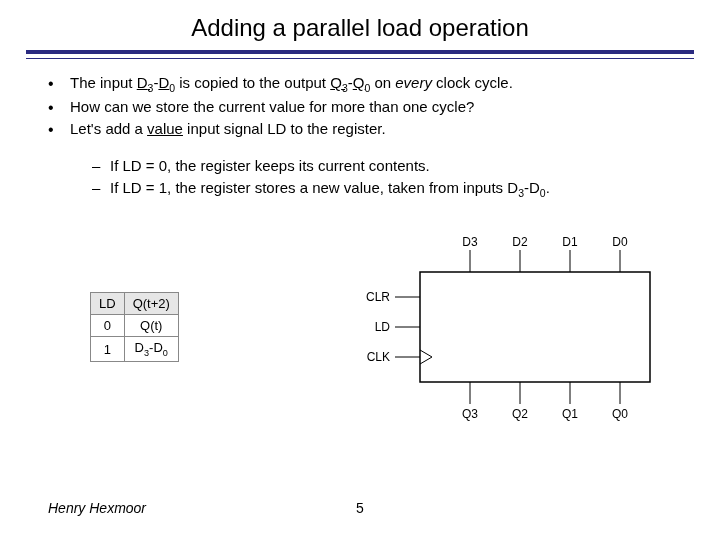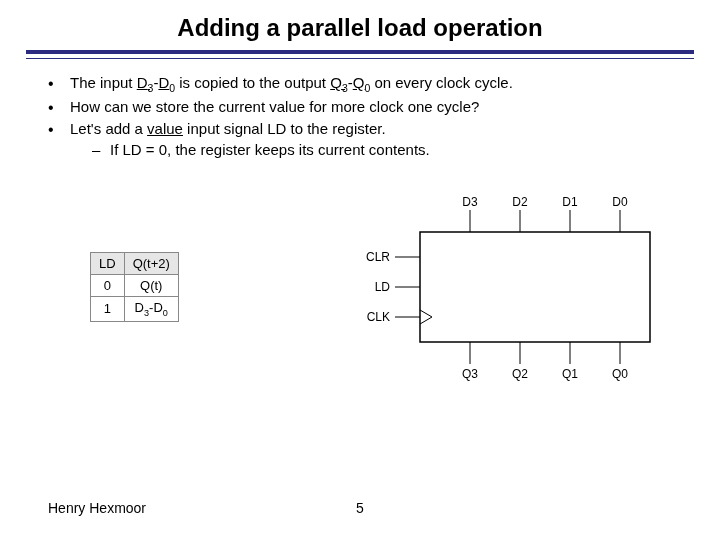--- a/index.html
+++ b/index.html
@@ -7,21 +7,21 @@
     width: 720px;
     height: 540px;
     background: #fff;
     font-family: "Comic Sans MS", cursive, sans-serif;
     position: relative;
     color: #000;
   }
   .title {
     text-align: center;
     font-size: 24px;
-    font-weight: bold;
+    font-weight: normal;
     padding: 14px 0 8px 0;
   }
   .hr-thick {
     border: none;
     border-top: 4px solid #2a2a80;
     margin: 0 26px 4px 26px;
   }
   .hr-thin {
     border: none;
     border-top: 1px solid #2a2a80;
@@ -44,35 +44,36 @@
   ul.bullets > li::before {
     content: "•";
     position: absolute;
     left: 0;
     top: 0;
     font-size: 16px;
   }
   ul.dashes {
     list-style: none;
     padding-left: 22px;
+    margin-top: 16px;
   }
   ul.dashes > li {
     position: relative;
     padding-left: 18px;
     margin-bottom: 2px;
   }
   ul.dashes > li::before {
     content: "–";
     position: absolute;
     left: 0;
     top: 0;
   }
   .sub { font-size: 0.7em; vertical-align: sub; }
   .u { text-decoration: underline; }
-  .em { }
+  .em { font-style: italic; }
   .figures {
     display: flex;
     align-items: center;
     justify-content: space-between;
     padding: 30px 50px 0 90px;
   }
   .truth-table {
     border-collapse: collapse;
     font-family: Arial, sans-serif;
     font-size: 13px;
@@ -85,41 +86,44 @@
   }
   .truth-table th { background: #e6e6e6; }
   .footer {
     position: absolute;
     bottom: 24px;
     left: 0;
     width: 100%;
     display: flex;
     font-size: 14px;
   }
-  .footer-author { padding-left: 48px; flex: 0 0 auto; }
+  .footer-author { padding-left: 48px; flex: 0 0 auto; font-style: italic; }
   .footer-page { position: absolute; left: 50%; transform: translateX(-50%); }
   .diagram { font-family: Arial, sans-serif; font-size: 12px; }
 </style>
 </head>
 <body>
 
 <div class="title">Adding a parallel load operation</div>
 <hr class="hr-thick">
 <hr class="hr-thin">
 
 <div class="content">
   <ul class="bullets">
     <li>
       <span>The input </span><span class="u"><span>D</span><span class="sub">3</span></span><span>-</span><span class="u"><span>D</span><span class="sub">0</span></span><span> is copied to the output </span><span class="u"><span>Q</span><span class="sub">3</span></span><span>-</span><span class="u"><span>Q</span><span class="sub">0</span></span><span> on </span><span class="em">every</span><span> clock cycle.</span>
     </li>
-    <li>How can we store the current value for more clock one cycle?</li>
+    <li>How can we store the current value for more than one cycle?</li>
     <li>
       <span>Let's add a </span><span class="u">value</span><span> input signal LD to the register.</span>
       <ul class="dashes">
         <li>If LD = 0, the register keeps its current contents.</li>
+        <li>
+          <span>If LD = 1, the register stores a new value, taken from inputs </span><span><span>D</span><span class="sub">3</span></span><span>-</span><span><span>D</span><span class="sub">0</span></span><span>.</span>
+        </li>
       </ul>
     </li>
   </ul>
 </div>
 
 <div class="figures">
   <table class="truth-table">
     <tbody>
         <tr>
       <th>LD</th>

